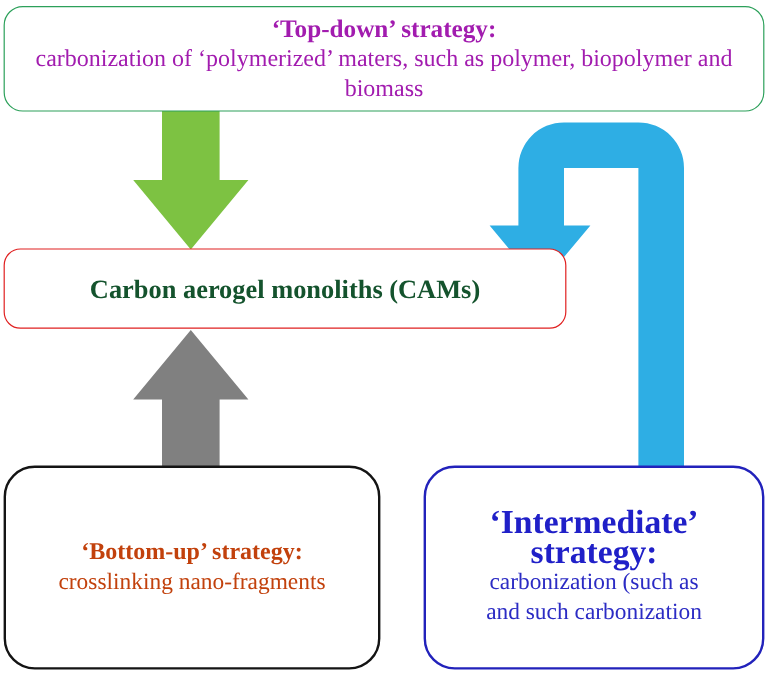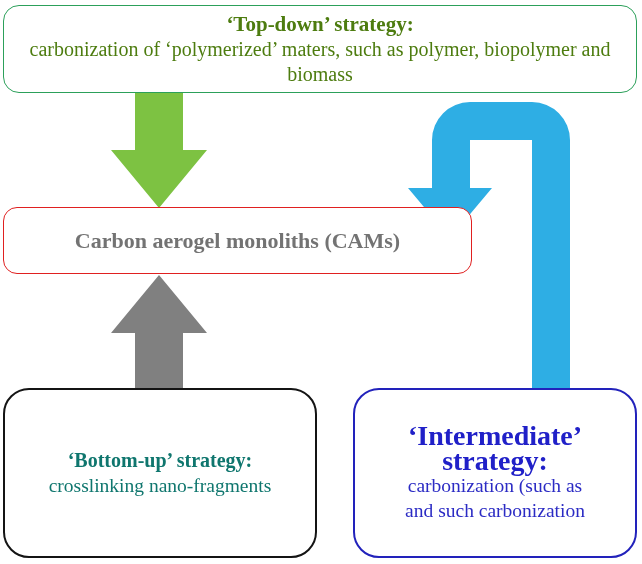--- a/index.html
+++ b/index.html
@@ -34,50 +34,50 @@
   }
 
   
   #box-topdown {
     left: 3px;
     top: 5px;
     width: 634px;
     height: 88px;
     border: 1.6px solid #2ca05a;
     border-radius: 16px;
-    color: #4d7c0f;
+    color: #a21caf;
     font-size: 20px;
     line-height: 25px;
     padding: 2px 10px;
   }
   #box-topdown .title { font-size: 21px; }
   #box-topdown .body  { font-size: 20px; }
 
   
   #box-cams {
     left: 3px;
     top: 207px;
     width: 469px;
     height: 67px;
     border: 1.6px solid #e02020;
     border-radius: 14px;
-    color: #737373;
+    color: #14532d;
     font-size: 22px;
   }
   #box-cams .title { font-size: 22px; }
 
   
   #box-bottomup {
     left: 3px;
     top: 388px;
     width: 314px;
     height: 170px;
     border: 2px solid #141414;
     border-radius: 26px;
-    color: #0f766e;
+    color: #c2410c;
     font-size: 19.5px;
     line-height: 25px;
     text-align: center;
   }
   #box-bottomup .title { font-size: 20px; }
 
   
   #box-intermediate {
     left: 353px;
     top: 388px;

